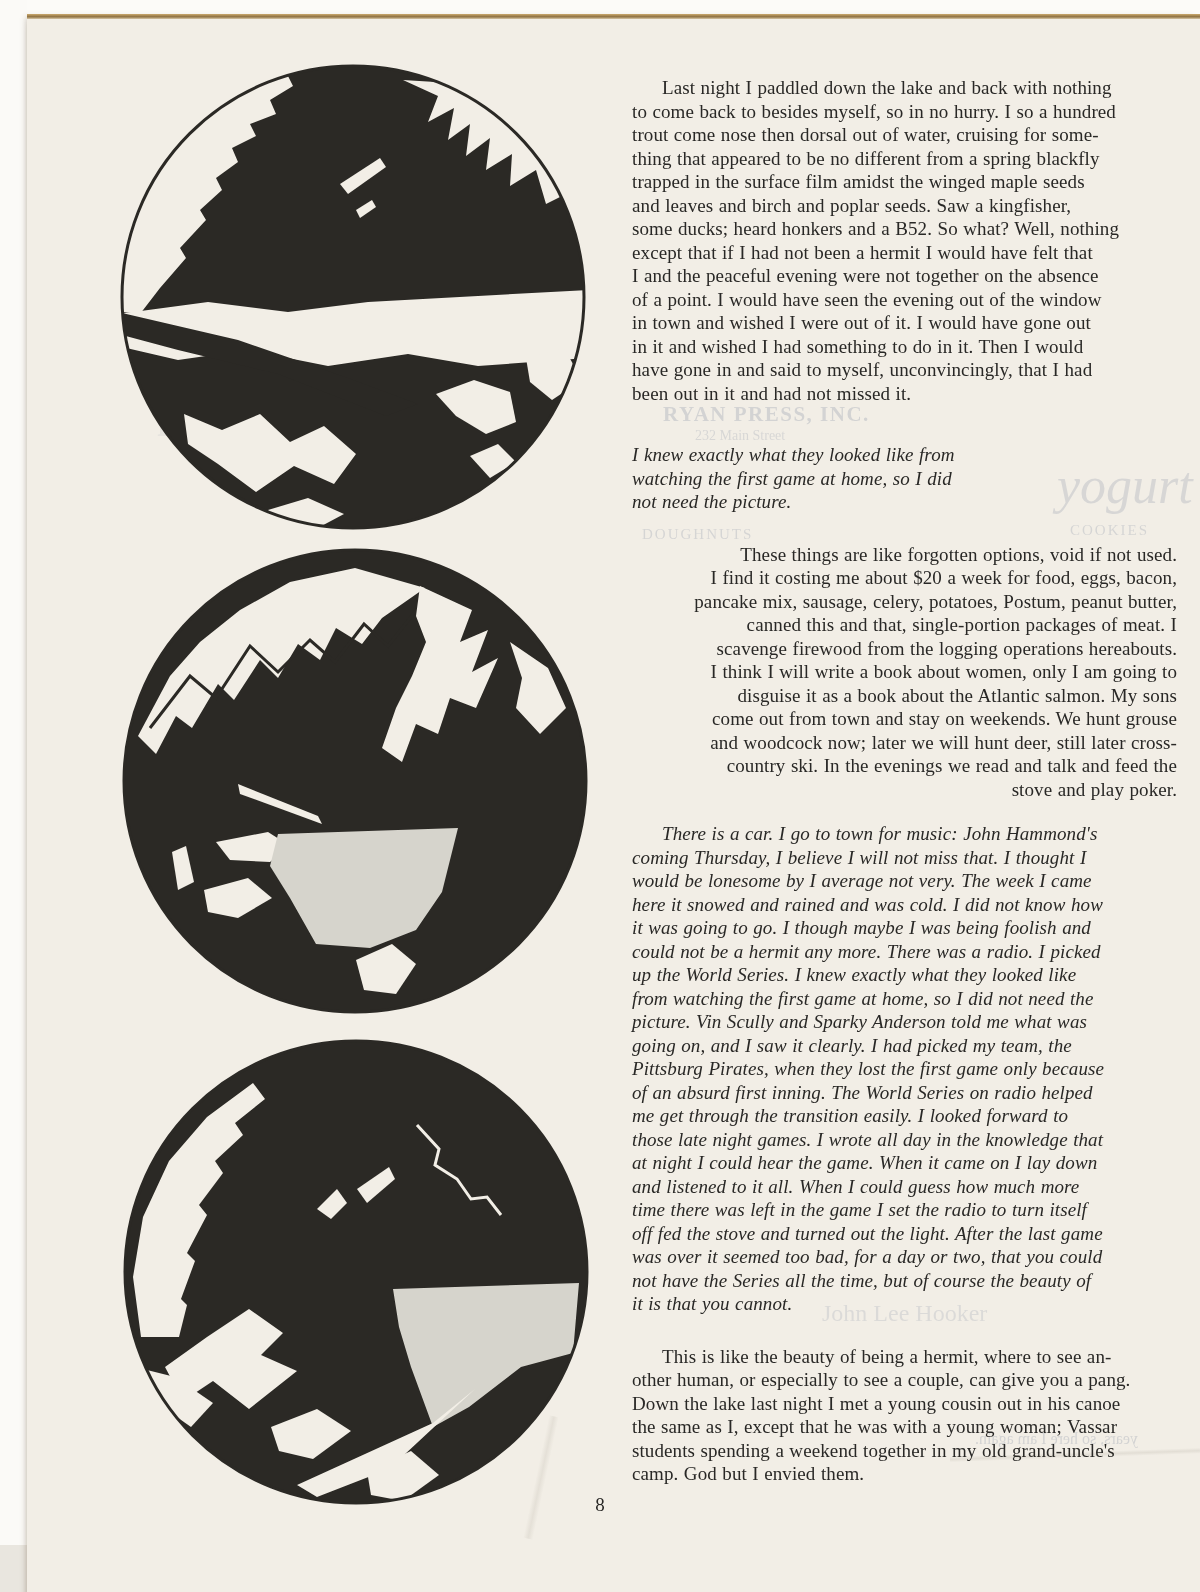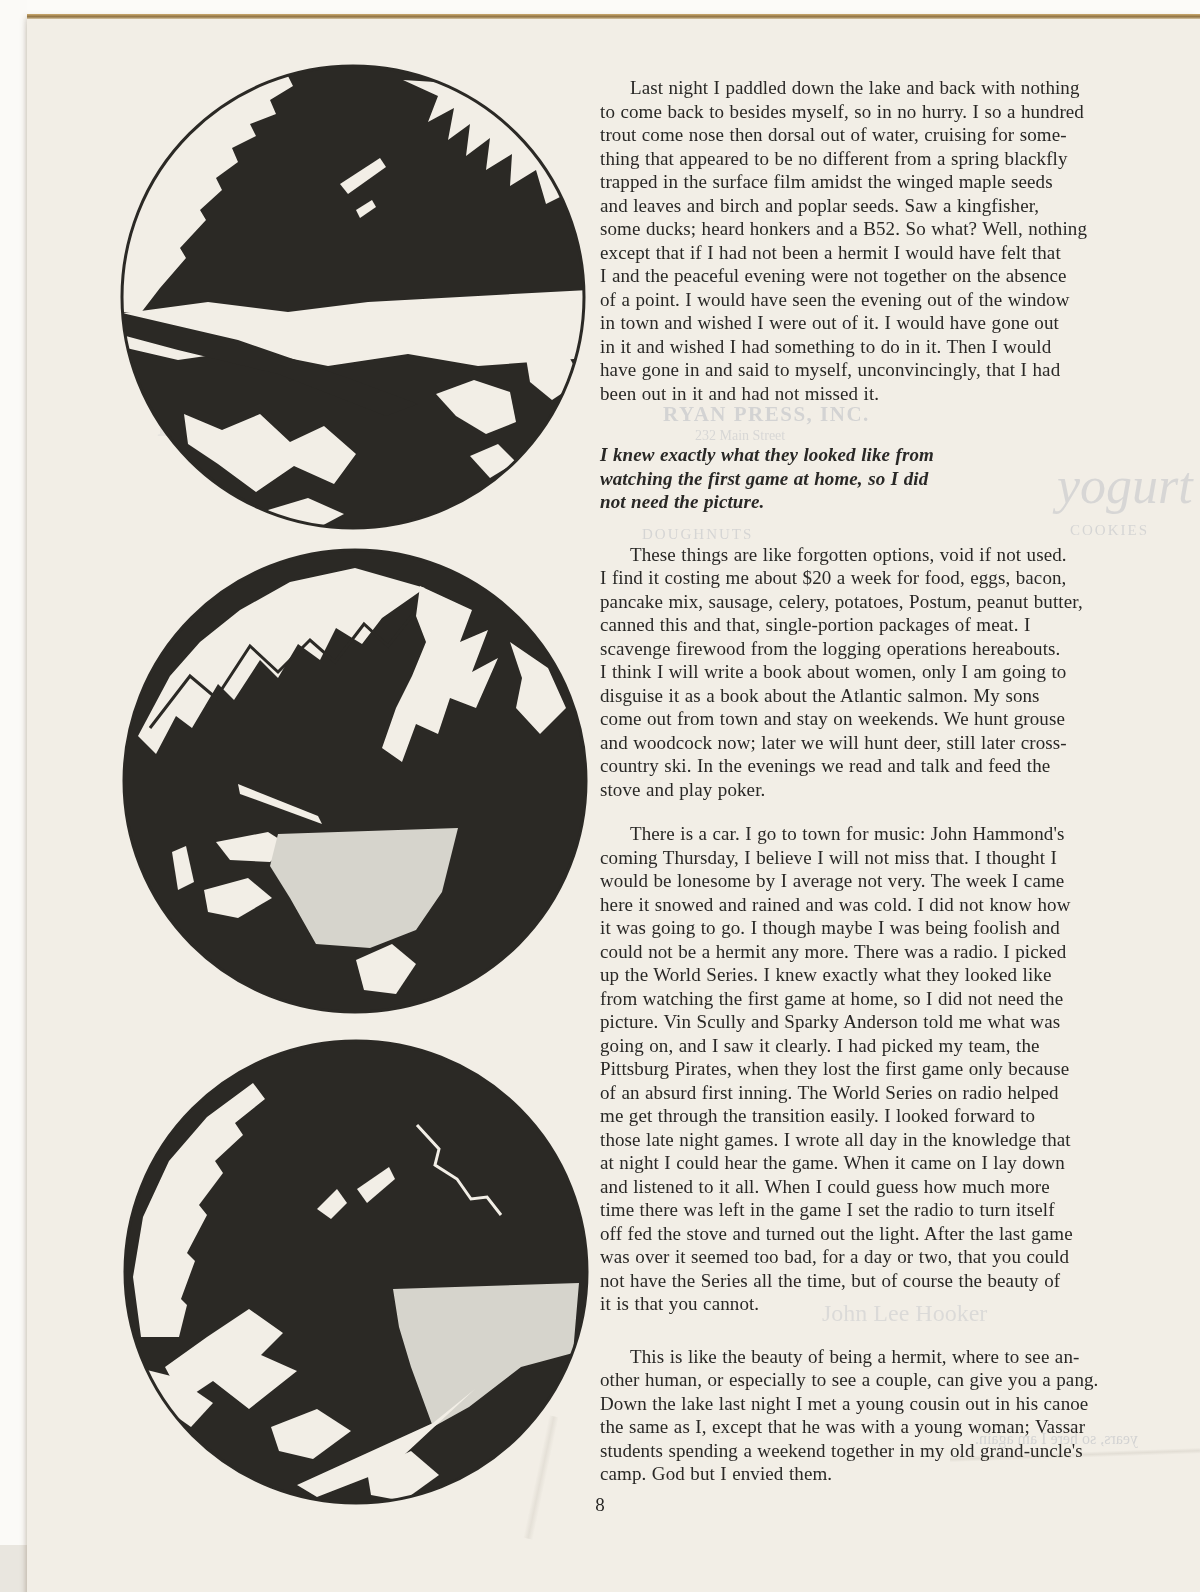--- a/index.html
+++ b/index.html
@@ -34,35 +34,35 @@
     transform:rotate(-2deg);
   }
 
   
   .illus{position:absolute;width:470px;height:470px;}
   .illus-1{left:118px;top:62px;}
   .illus-2{left:120px;top:546px;}
   .illus-3{left:121px;top:1037px;}
 
   
-  .text-col{position:absolute;left:600px;top:76px;width:545px;color:#292826;}
+  .text-col{position:absolute;left:632px;top:76px;width:545px;color:#292826;}
   .text-col p{
     margin:0;white-space:pre;
     font-size:19px;line-height:23.5px;letter-spacing:.1px;word-spacing:.6px;
     text-indent:30px;
   }
   .pull-quote{
     margin:0;white-space:pre;
-    font-weight:bold;font-style:italic;
+    font-weight:normal;font-style:italic;
     font-size:20.5px;line-height:24.3px;word-spacing:3.5px;letter-spacing:.2px;
     margin-left:46px;text-indent:0 !important;
   }
   .mt-quote{margin-top:38px !important;}
-  .mt-p2{margin-top:29px !important;}
-  .mt-p3{margin-top:21px !important;}
+  .mt-p2{margin-top:29px !important;text-align:right;}
+  .mt-p3{margin-top:21px !important;font-style:italic;}
   .mt-p4{margin-top:29px !important;}
 
   .page-number{
     position:absolute;left:560px;top:1494px;width:80px;text-align:center;
     font-size:19px;color:#2a2927;
   }
 
   
   .ghost{position:absolute;color:#8d96a8;font-family:"Liberation Serif",serif;pointer-events:none;}
   .g-ryan{left:636px;top:388px;font-size:21px;font-weight:bold;letter-spacing:1.5px;opacity:.30;}

